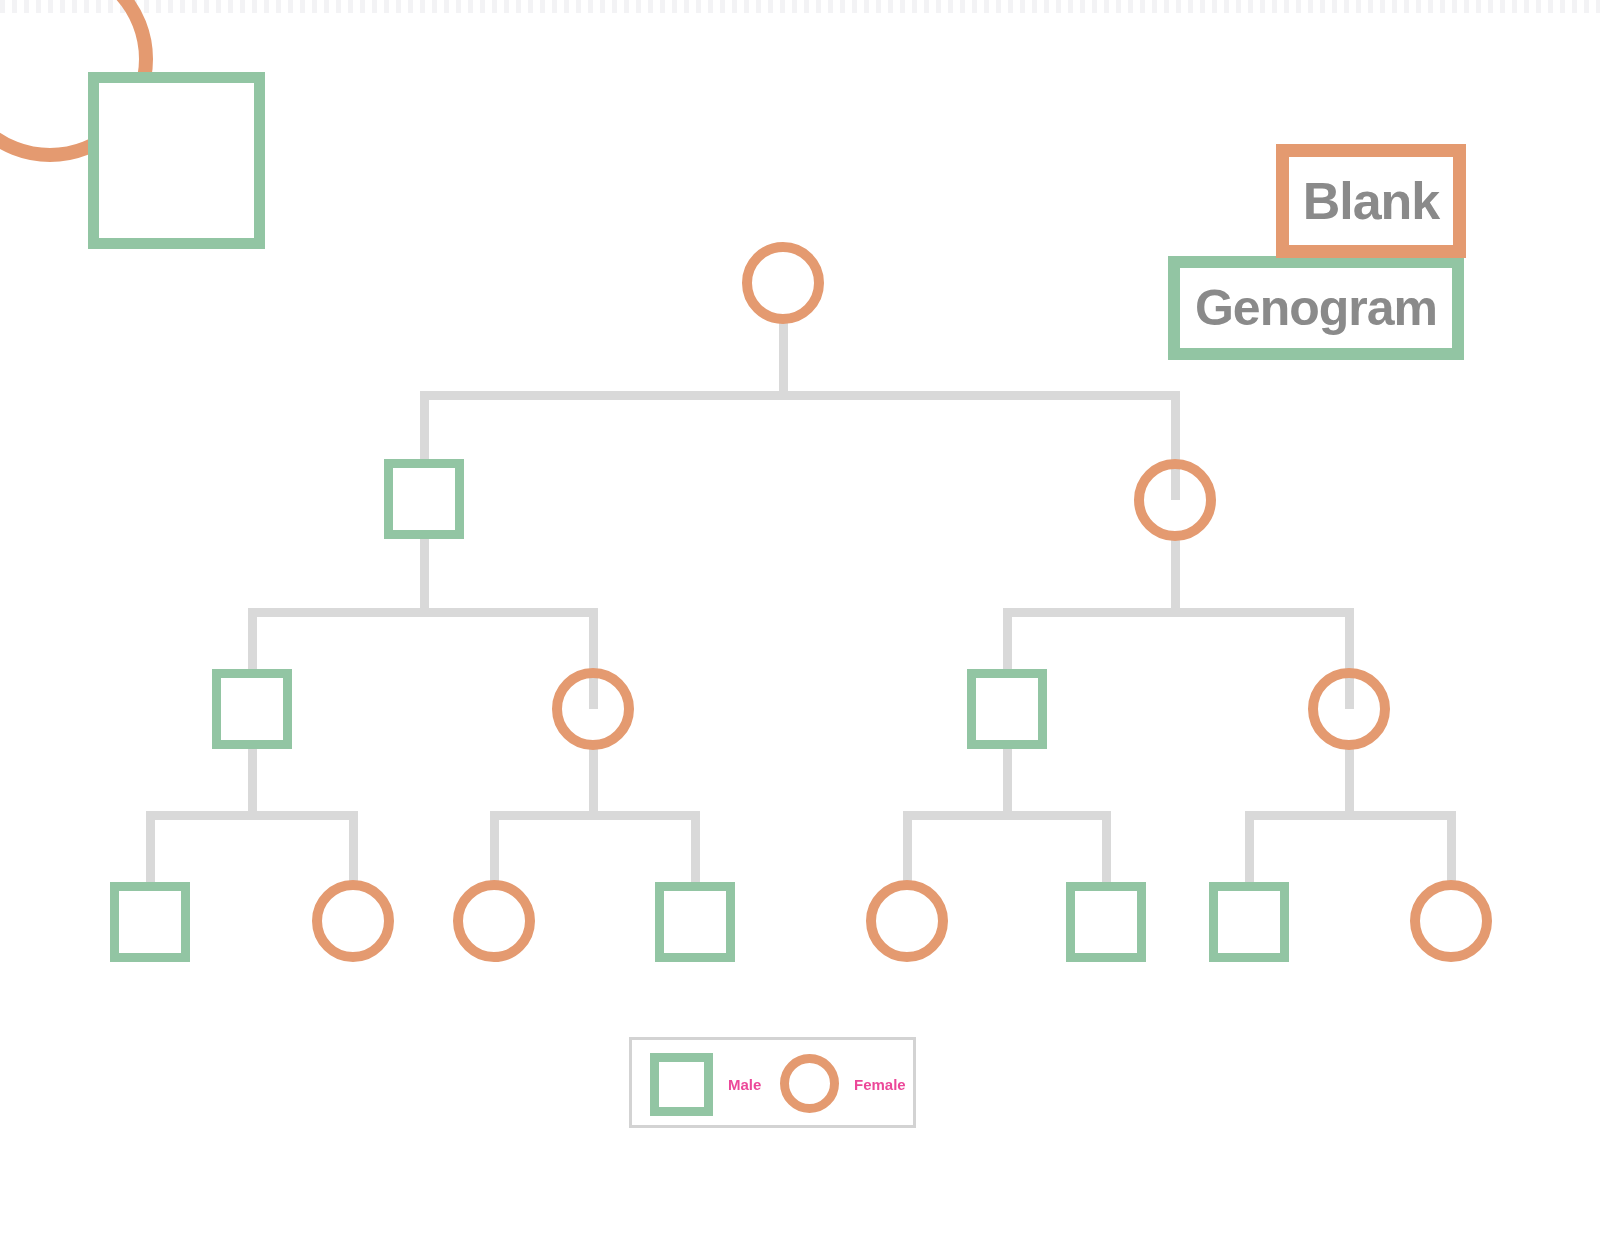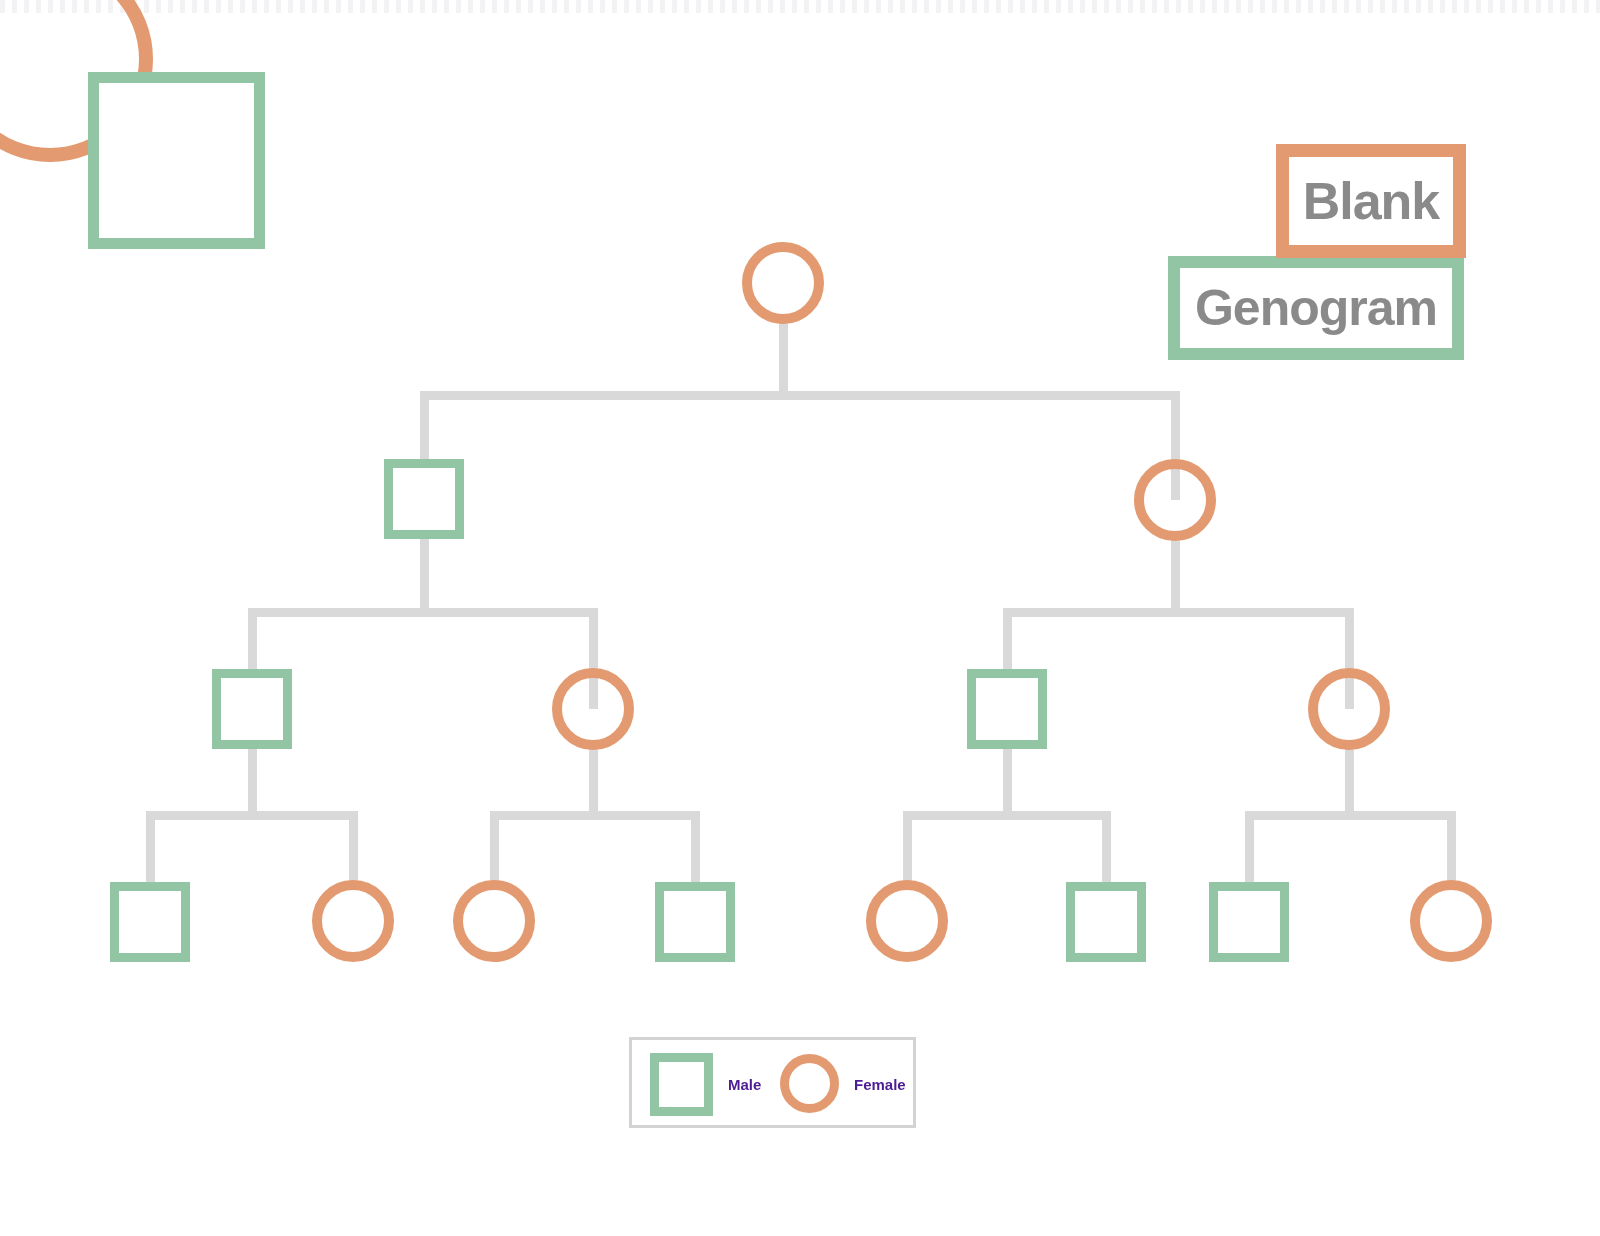--- a/index.html
+++ b/index.html
@@ -66,21 +66,21 @@
   .legend-male-swatch {
     position: absolute; left: 18px; top: 13px; width: 63px; height: 63px;
     border: 9px solid #92C5A3; background: #ffffff; box-sizing: border-box;
   }
   .legend-female-swatch {
     position: absolute; left: 148px; top: 14px; width: 59px; height: 59px;
     border: 9px solid #E49A70; border-radius: 50%; background: #ffffff; box-sizing: border-box;
   }
   .legend-label {
     position: absolute; top: 36px;
-    font-size: 15px; font-weight: 700; color: #4c1d95;
+    font-size: 15px; font-weight: 700; color: #ec4899;
   }
   .legend-label.male-label { left: 96px; }
   .legend-label.female-label { left: 222px; text-align: center; }
   .footer {
     position: absolute; left: 62px; top: 1134px;
     font-size: 27px; color: #8F8F8F; letter-spacing: 0.5px;
   }
 </style>
 </head>
 <body>

